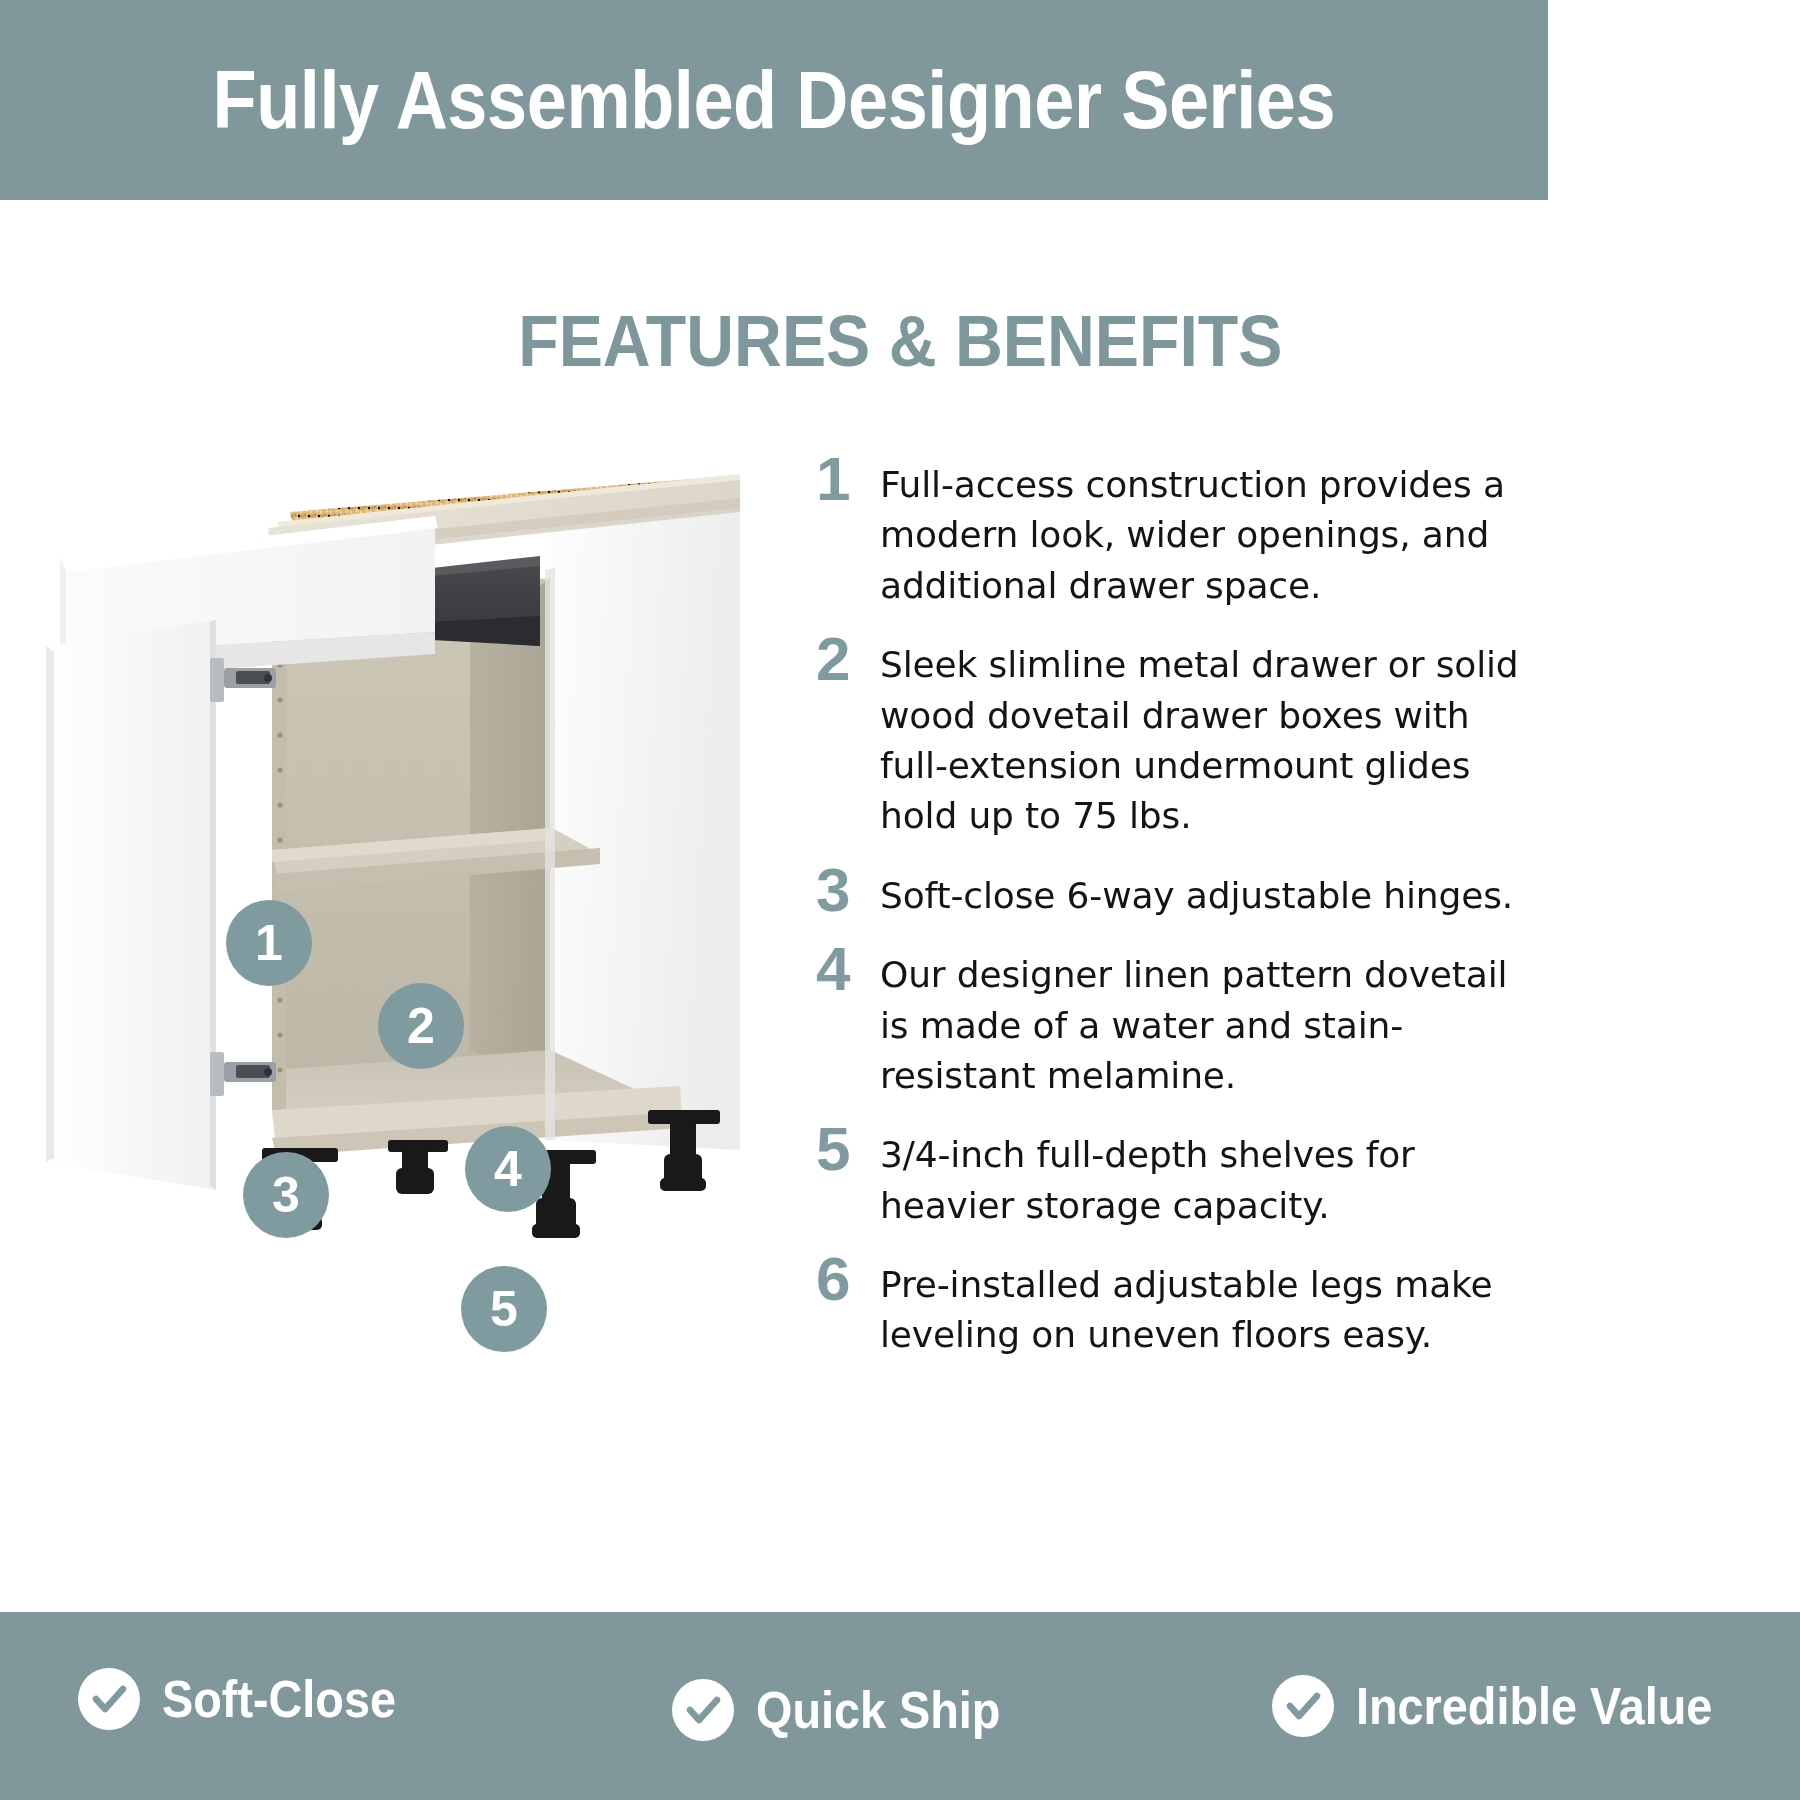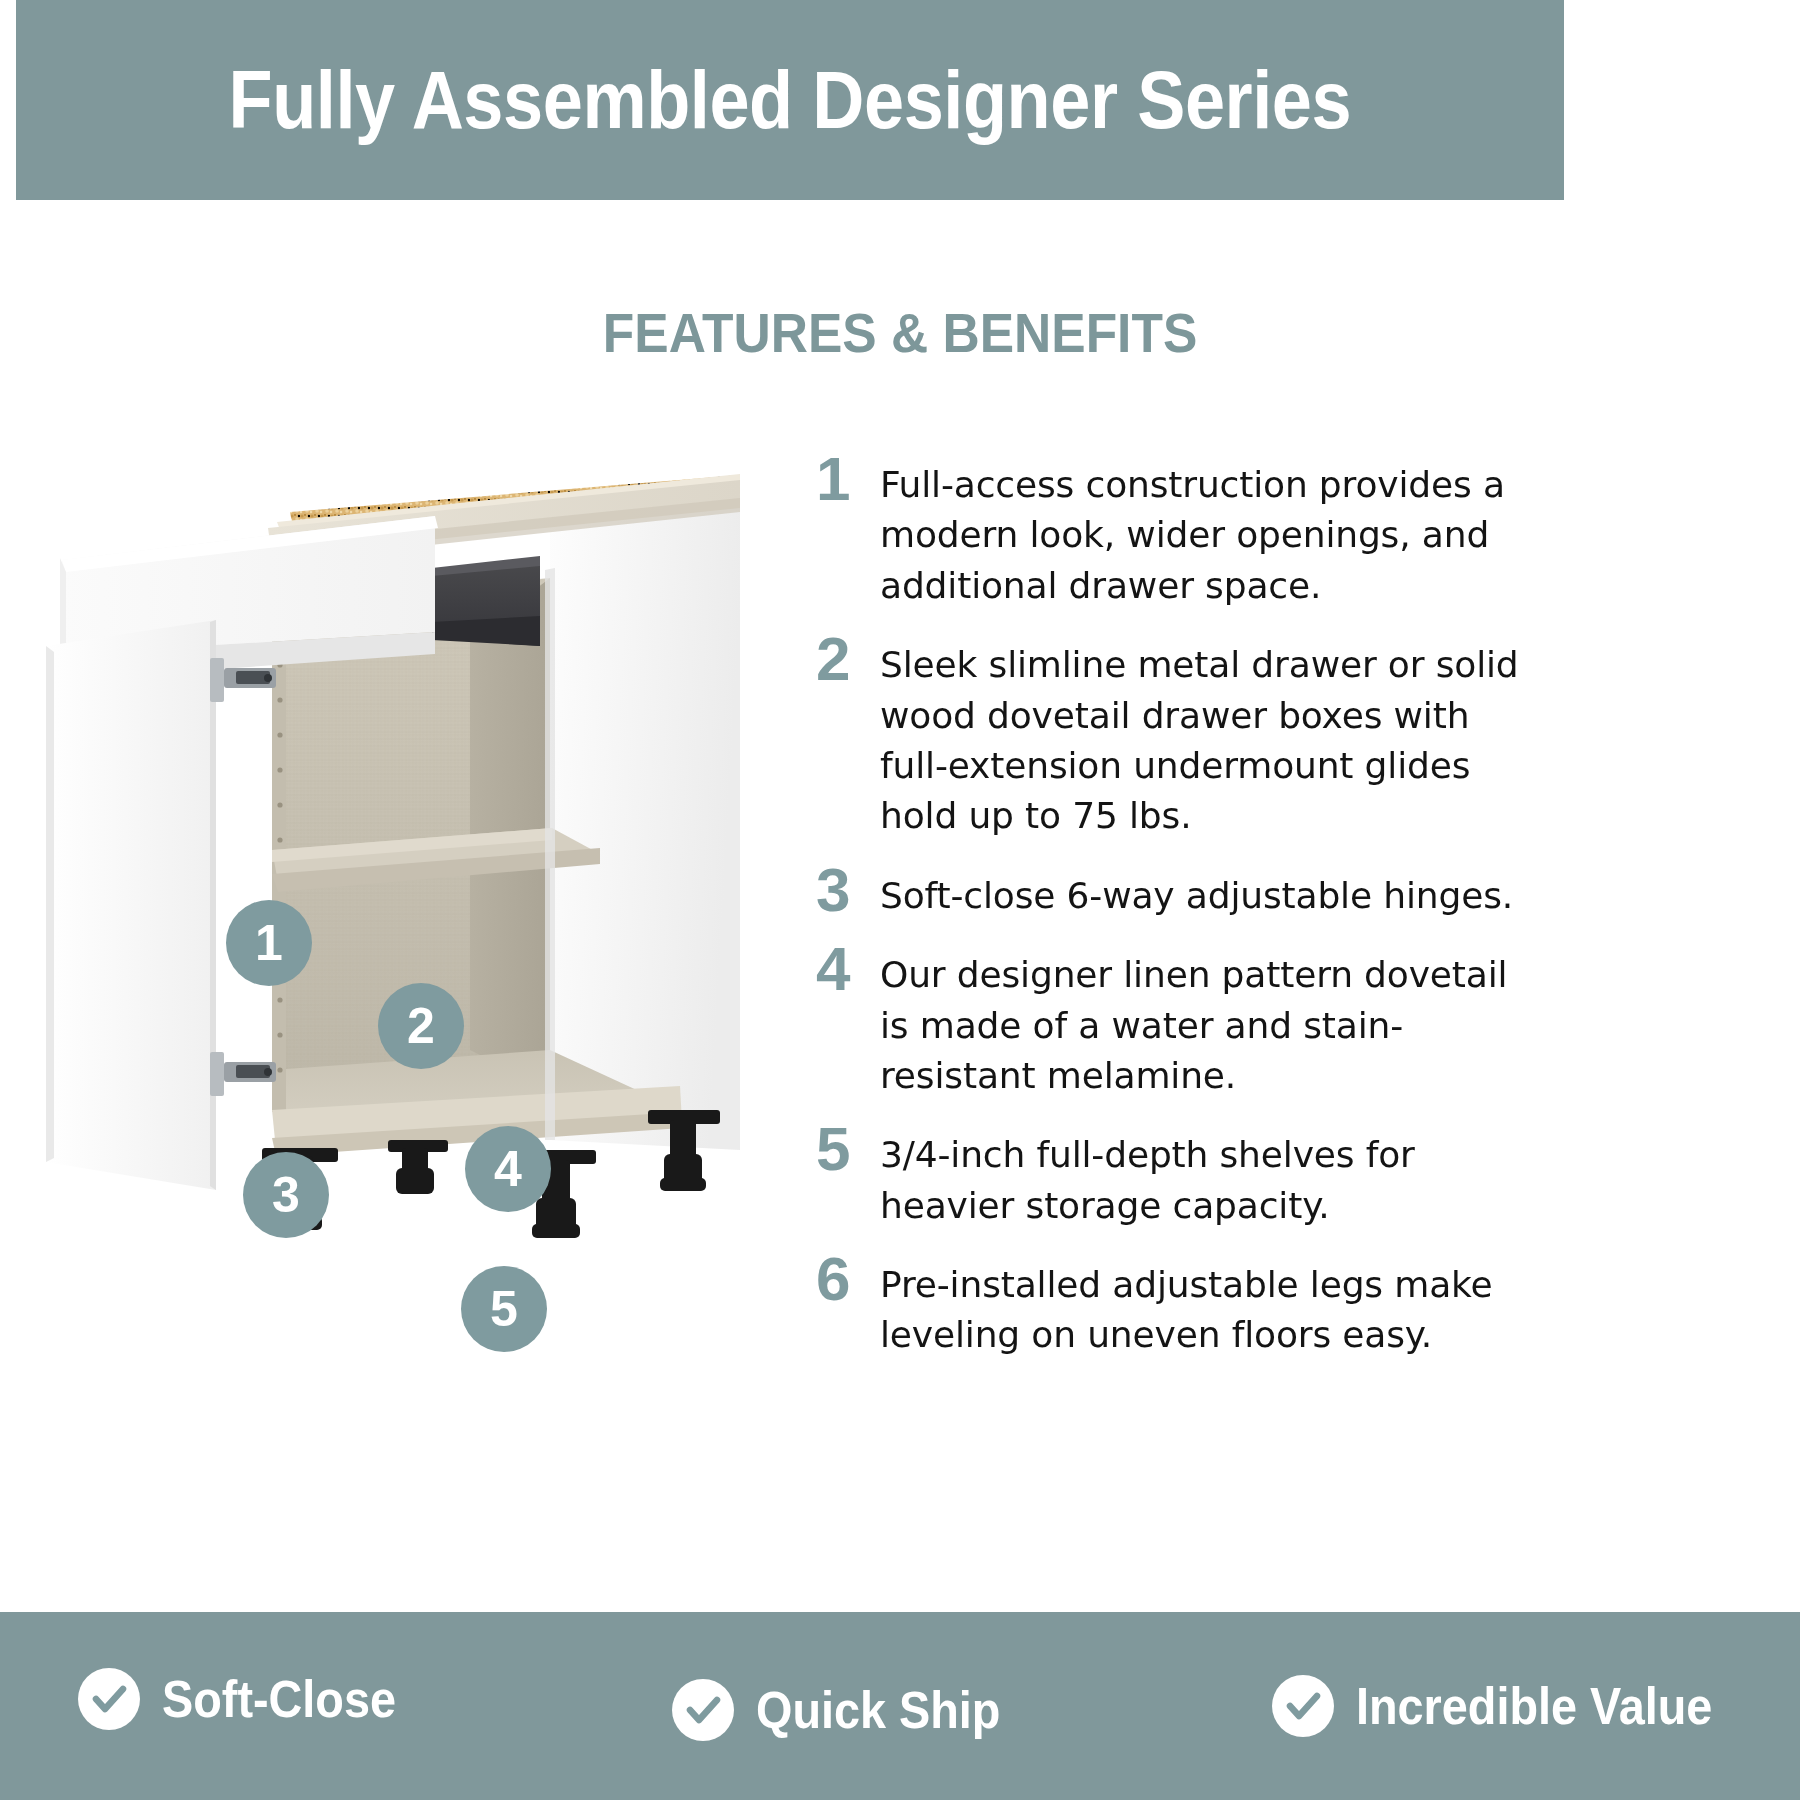--- a/index.html
+++ b/index.html
@@ -10,21 +10,21 @@
     overflow: hidden;
   }
   #page {
     position: relative;
     width: 1800px; height: 1800px;
     background: #ffffff;
   }
 
   
   .top-banner {
-    position: absolute; left: 16px; top: 0;
+    position: absolute; left: 0; top: 0;
     width: 1548px; height: 200px;
     background: #80989b;
     display: flex; align-items: center; justify-content: center;
   }
   .banner-title {
     color: #ffffff;
     font-family: "Liberation Sans Narrow", "Liberation Sans", sans-serif;
     font-weight: bold;
     font-size: 82px;
     letter-spacing: -0.5px;
@@ -33,21 +33,21 @@
   }
 
   
   .section-heading {
     position: absolute; left: 0; top: 300px;
     width: 1800px;
     text-align: center;
     color: #7d979a;
     font-family: "Liberation Sans Narrow", "Liberation Sans", sans-serif;
     font-weight: bold;
-    font-size: 56px;
+    font-size: 72px;
     letter-spacing: 0px;
   }
   .section-heading span { display: inline-block; transform: scaleX(0.92); }
 
   
   .product-stage {
     position: absolute;
     left: 40px; top: 450px;
     width: 760px; height: 860px;
   }

